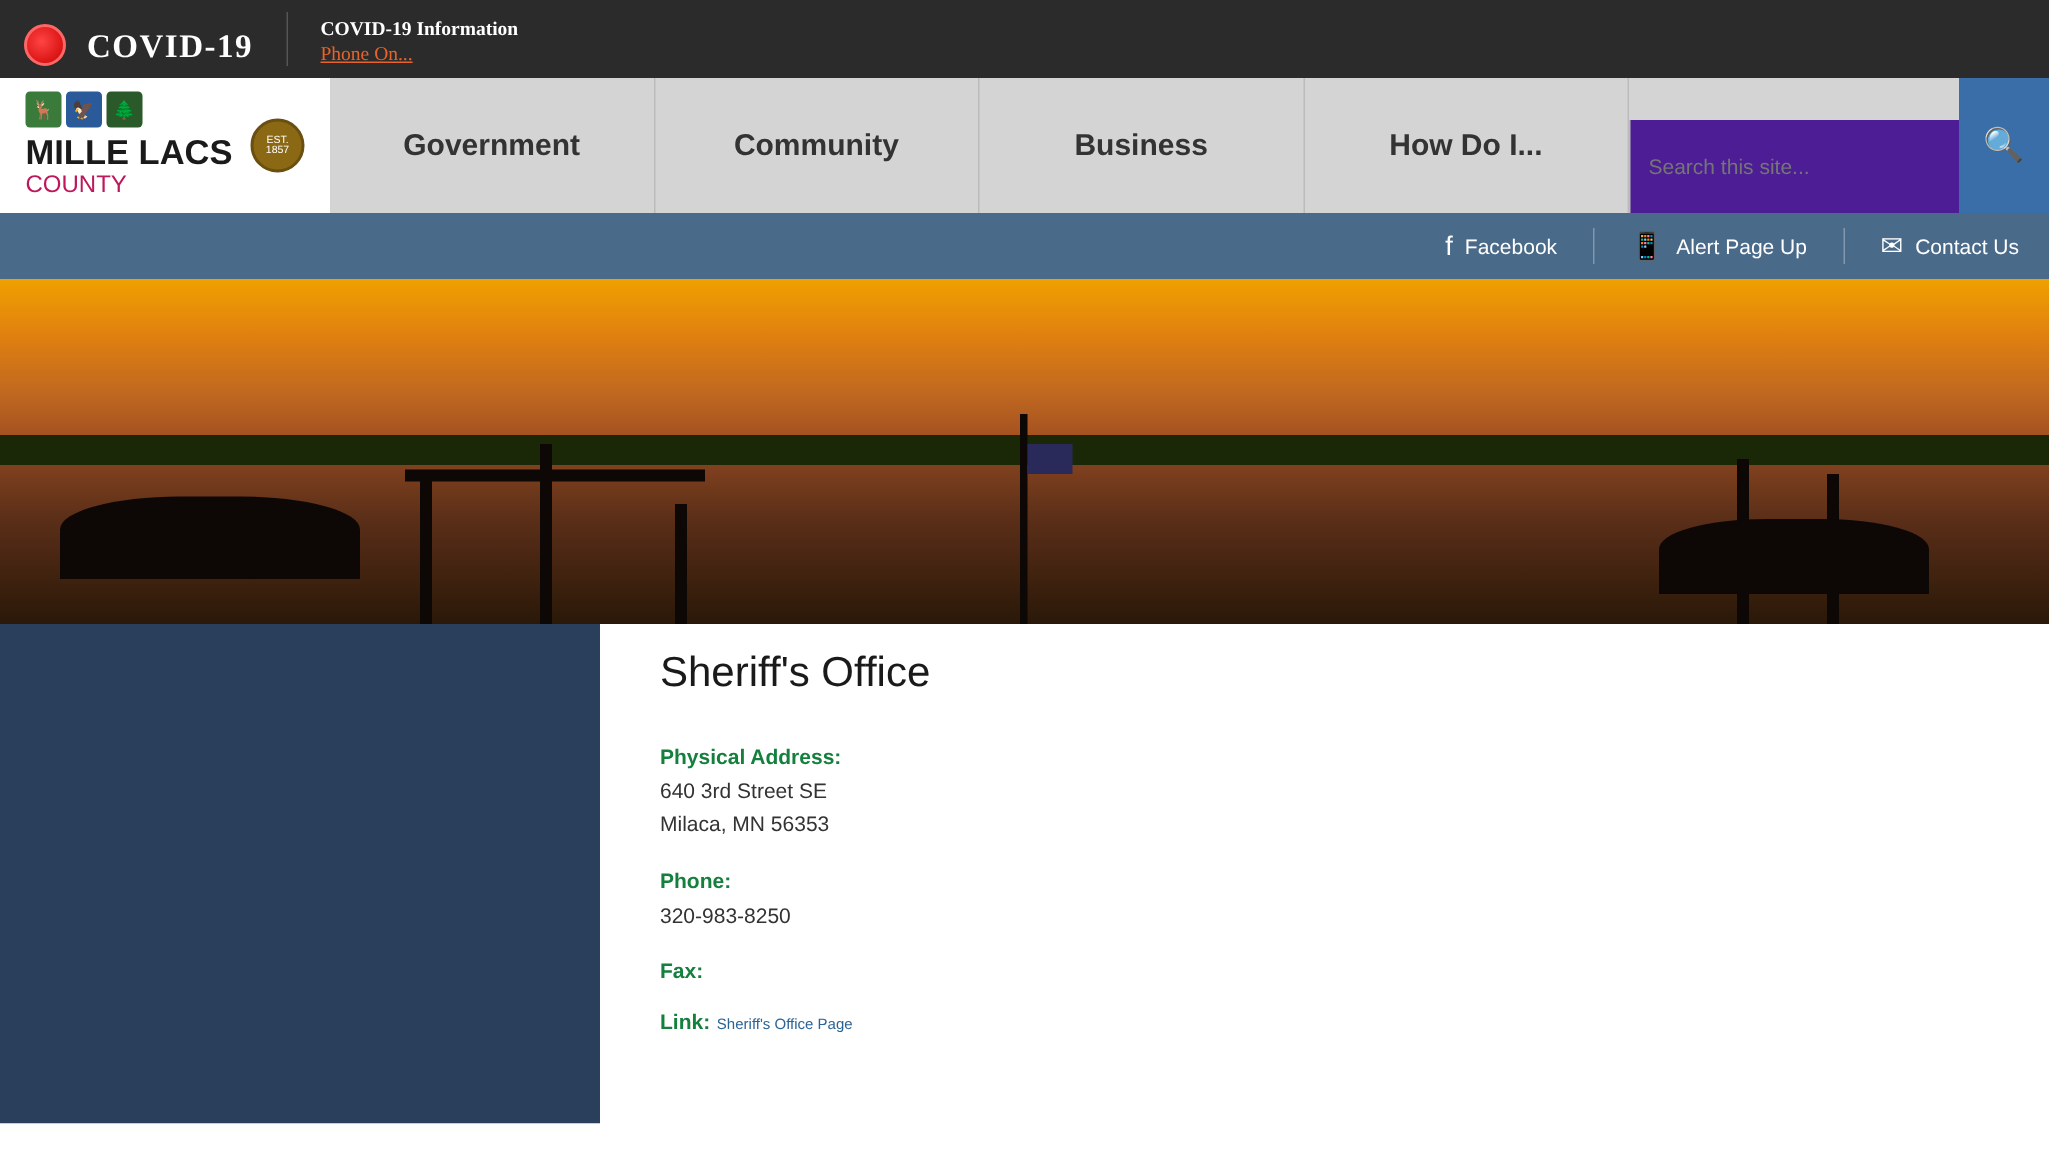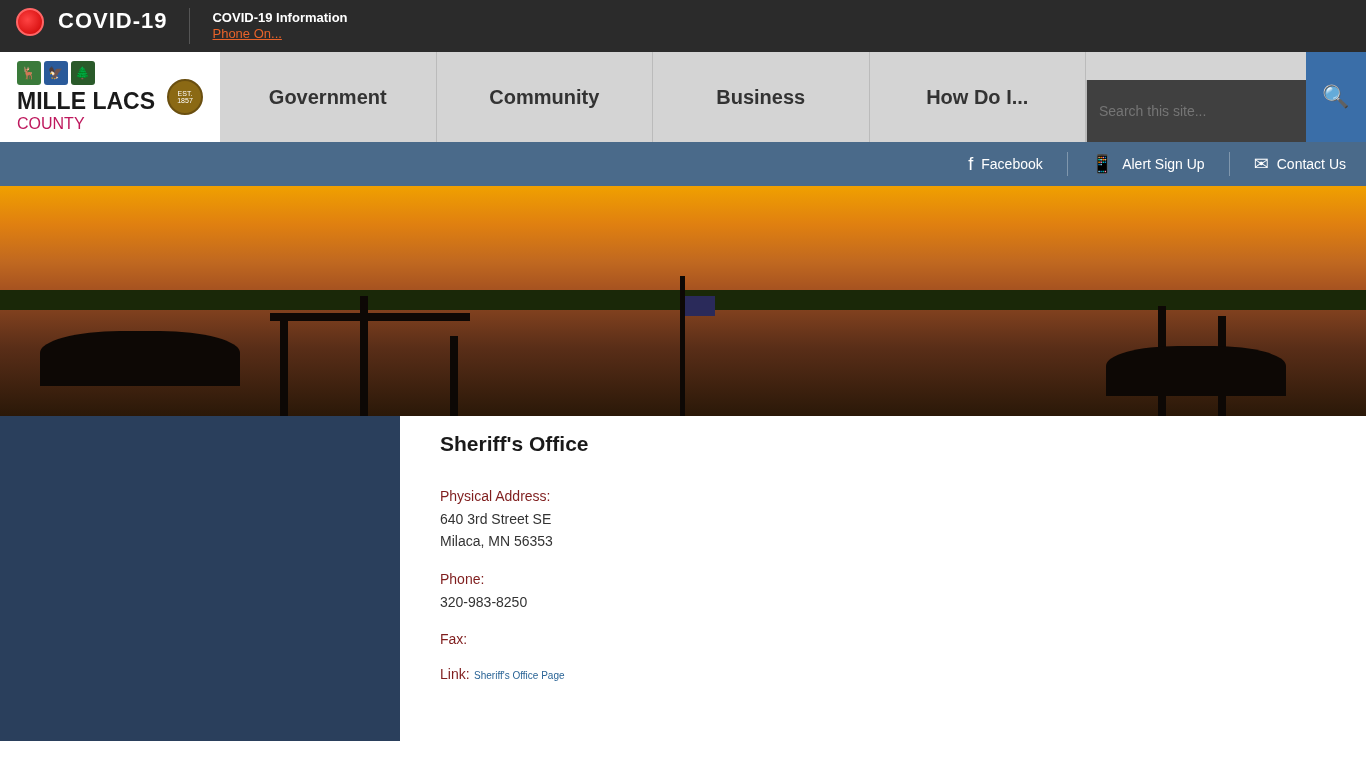--- a/index.html
+++ b/index.html
@@ -2,24 +2,25 @@
 <html><head>
   <meta charset="utf-8">
   <style>
     * { margin: 0; padding: 0; box-sizing: border-box; }
     body { font-family: Arial, sans-serif; width: 1366px; overflow-x: hidden; }
 
     
     .covid-banner {
       background-color: #2b2b2b;
       display: flex;
-      align-items: flex-start;
+      align-items: flex-end;
       padding: 8px 16px;
       gap: 14px;
       height: 52px;
+      font-family: Liberation Serif, serif;
     }
     .covid-circle {
       width: 28px; height: 28px;
       background: radial-gradient(circle at 40% 40%, #ff4444, #cc0000);
       border-radius: 50%;
       border: 2px solid #ff6666;
       flex-shrink: 0;
     }
     .covid-title {
       color: #ffffff;
@@ -108,21 +109,21 @@
       font-size: 20px;
       font-weight: bold;
       color: #333;
       cursor: pointer;
       border-right: 1px solid #bbb;
       transition: background 0.2s;
     }
 
     .search-area {
       width: 220px;
-      background-color: #404040;
+      background-color: #4c1d95;
       display: flex;
       align-items: center;
       padding: 0 12px;
       border-left: 1px solid #bbb;
       margin-top: 28px;
     }
     .search-input {
       border: none;
       background: transparent;
       font-size: 14px;
@@ -274,35 +275,35 @@
       color: #2a6496;
       text-decoration: none;
     }
     .breadcrumb-sep {
       color: #666;
       margin: 0 4px;
     }
 
     
     .page-title {
-      font-size: 21px;
-      font-weight: bold;
+      font-size: 28px;
+      font-weight: normal;
       color: #1a1a1a;
       margin-bottom: 24px;
       padding-bottom: 8px;
     }
 
     
     .detail-section {
       margin-bottom: 18px;
     }
     .detail-label {
       font-size: 14px;
-      font-weight: normal;
-      color: #7f1d1d;
+      font-weight: bold;
+      color: #15803d;
       margin-bottom: 4px;
     }
     .detail-value {
       font-size: 14px;
       color: #333;
       line-height: 1.6;
     }
     .detail-link {
       color: #2a6496;
       text-decoration: none;
@@ -358,21 +359,21 @@
 </div>
 
 <div class="social-bar">
   <a class="social-item" href="#">
     <span class="social-icon">f</span>
     <span>Facebook</span>
   </a>
   <div class="social-divider"></div>
   <a class="social-item" href="#">
     <span class="social-icon">📱</span>
-    <span>Alert Sign Up</span>
+    <span>Alert Page Up</span>
   </a>
   <div class="social-divider"></div>
   <a class="social-item" href="#">
     <span class="social-icon">✉</span>
     <span>Contact Us</span>
   </a>
 </div>
 
 <div class="hero-image">
   <div class="hero-sky"></div>

